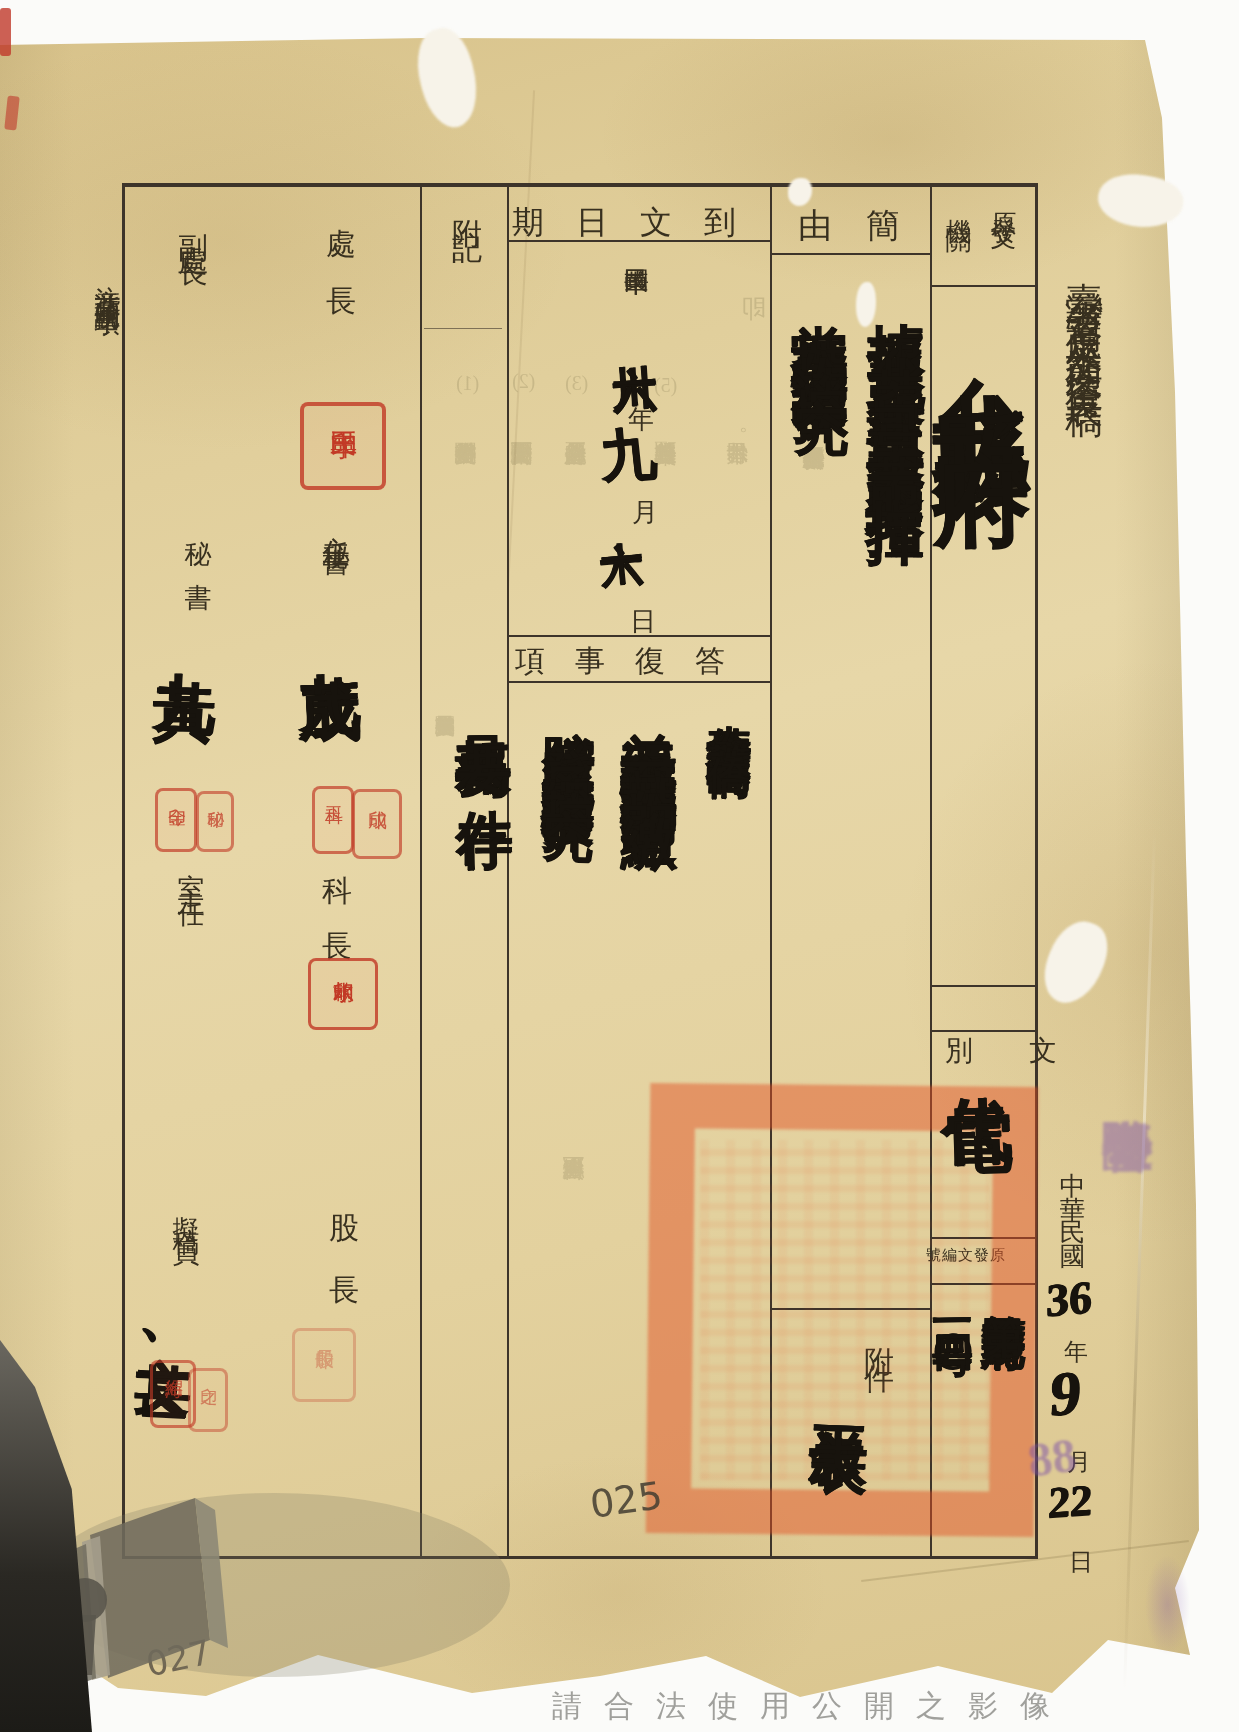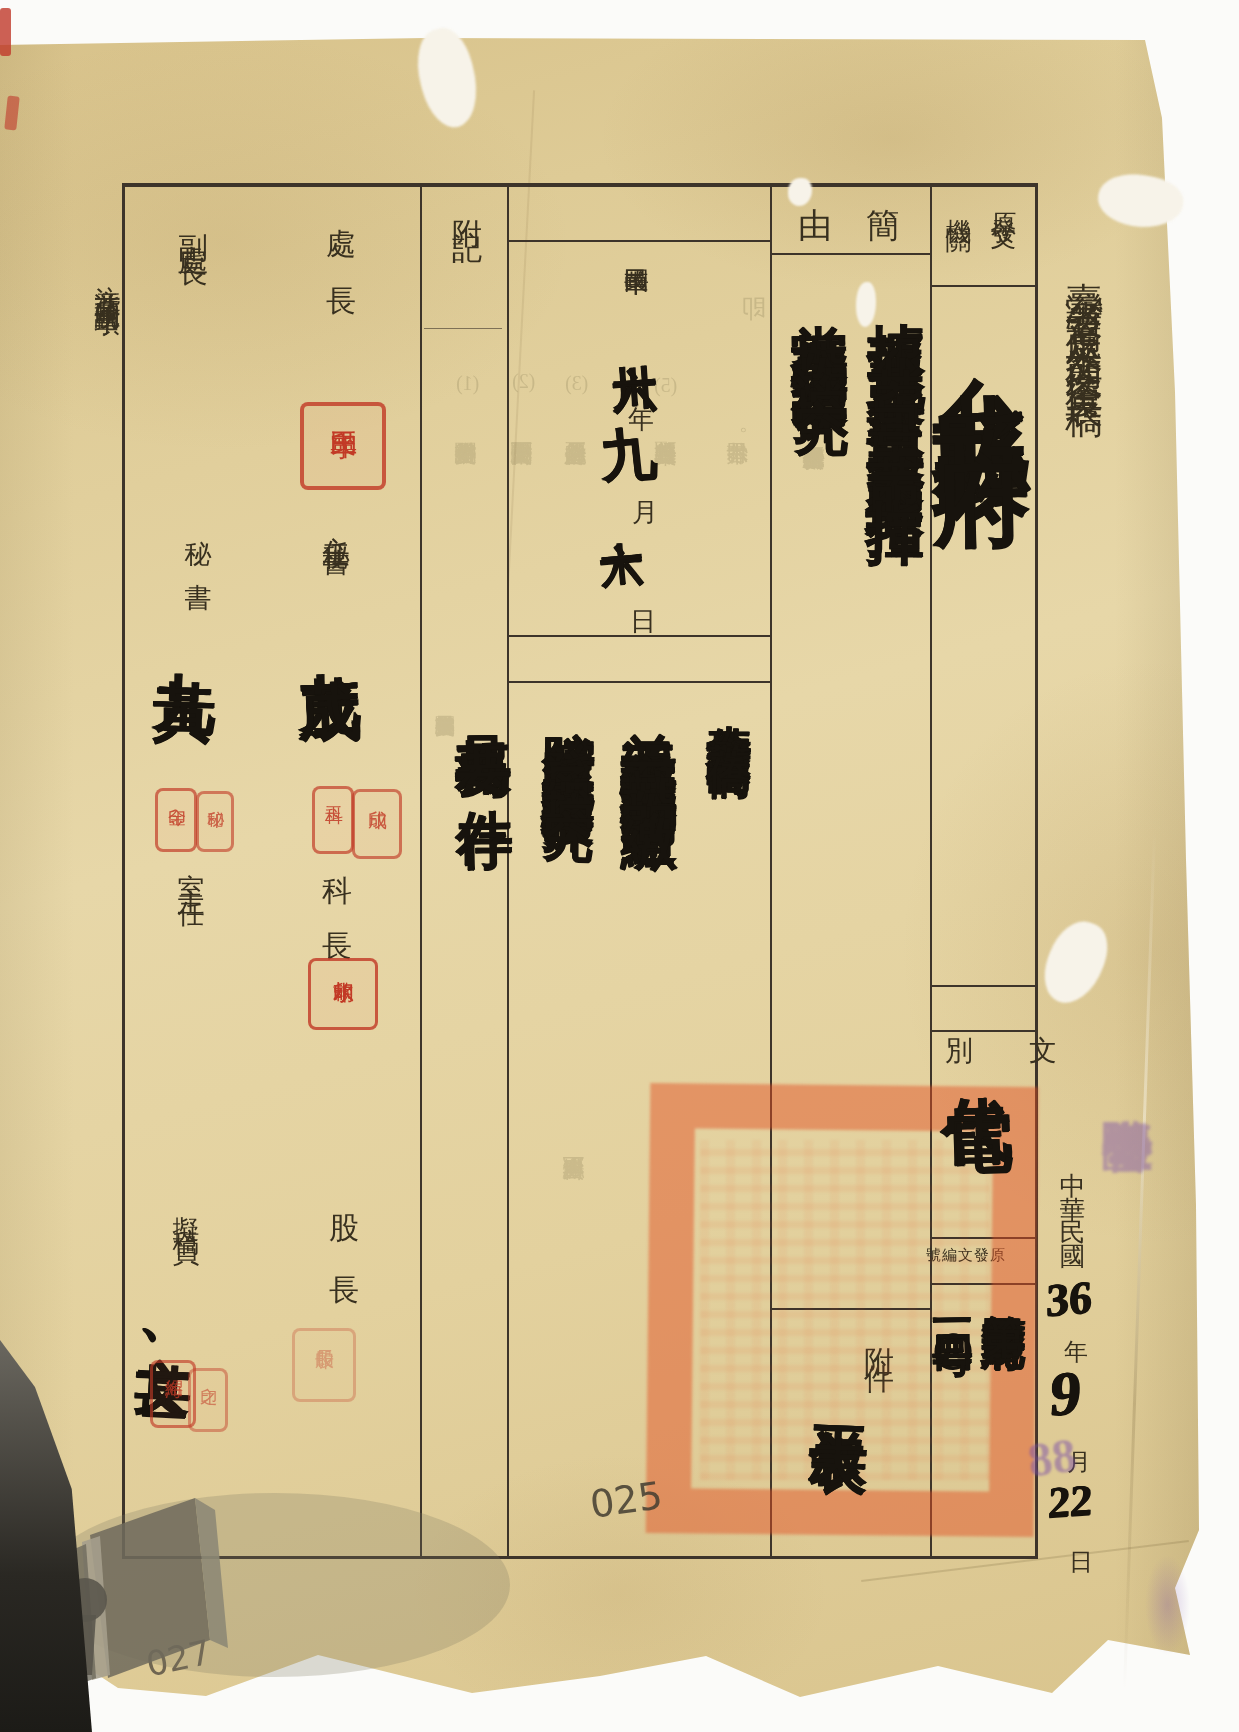--- a/index.html
+++ b/index.html
@@ -70,21 +70,23 @@
   <div class="abs line" style="left:770px;top:1308px;width:160px;height:2px;"></div>
   <div class="abs line" style="left:424px;top:328px;width:78px;height:1px;opacity:.6;"></div>
 
   <div class="abs v print" style="left:1058px;top:252px;height:680px;font-size:38px;letter-spacing:9px;">臺灣省警務處來文簡便答復表稿</div>
 
   <div class="abs v print" style="left:90px;top:265px;height:260px;font-size:26px;letter-spacing:4px;">注意背面說明事項</div>
 
   <div class="abs v print" style="left:986px;top:192px;height:95px;font-size:26px;letter-spacing:5px;">原發文</div>
   <div class="abs v print" style="left:941px;top:198px;height:80px;font-size:26px;letter-spacing:10px;">機關</div>
   <div class="abs print" style="left:798px;top:203px;font-size:34px;">由　簡</div>
+  <div class="abs print" style="left:512px;top:201px;font-size:32px;">期　日　文　到</div>
   <div class="abs v print" style="left:446px;top:195px;height:120px;font-size:30px;letter-spacing:14px;">附記</div>
+  <div class="abs print" style="left:515px;top:641px;font-size:30px;">項　事　復　答</div>
   <div class="abs print" style="left:945px;top:1032px;font-size:28px;letter-spacing:14px;">別　文</div>
   <div class="abs print" style="left:926px;top:1246px;font-size:15px;letter-spacing:1px;">號編文發原</div>
   <div class="abs v print" style="left:858px;top:1323px;height:115px;font-size:30px;letter-spacing:18px;">附件</div>
 
   <div class="abs v print" style="left:620px;top:250px;height:100px;font-size:25px;">中華民國</div>
   <div class="abs print" style="left:628px;top:402px;font-size:26px;">年</div>
   <div class="abs print" style="left:632px;top:495px;font-size:26px;">月</div>
   <div class="abs print" style="left:630px;top:604px;font-size:26px;">日</div>
 
   <div class="abs v print" style="left:1055px;top:1152px;height:185px;font-size:26px;letter-spacing:24px;">中華民國</div>
@@ -188,14 +190,15 @@
     <path d="M42 70 L56 64 L66 198 L50 204 Z" fill="#6e6a5c" opacity=".8"></path>
     <path d="M32 78 L44 72 L54 200 L40 206 Z" fill="#a59f8c" opacity=".8"></path>
     <path d="M165 18 L185 30 L198 168 L180 160 Z" fill="#8d8876" opacity=".9"></path>
     <circle cx="55" cy="120" r="22" fill="#5a564c" opacity=".9"></circle>
     <path d="M44 135 L66 135 L62 195 L48 195 Z" fill="#5a564c" opacity=".9"></path>
   </svg>
 
   <div class="abs" style="left:0;top:1340px;width:92px;height:392px;background:linear-gradient(180deg,#6a675f,#2a2823 60%,#1c1b17);
               clip-path:polygon(0 0,38% 12%,78% 38%,100% 100%,0 100%);"></div>
 
+  <div class="abs" style="left:552px;top:1686px;font-size:30px;color:#a0a09c;letter-spacing:22px;white-space:nowrap;">請合法使用公開之影像</div>
 
 </div>
 
 </body></html>

